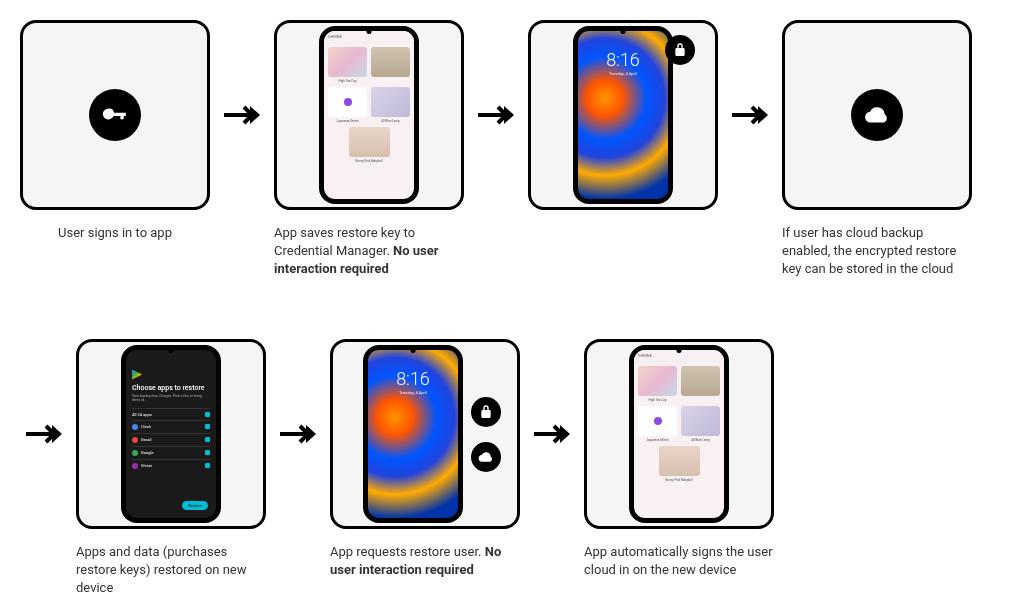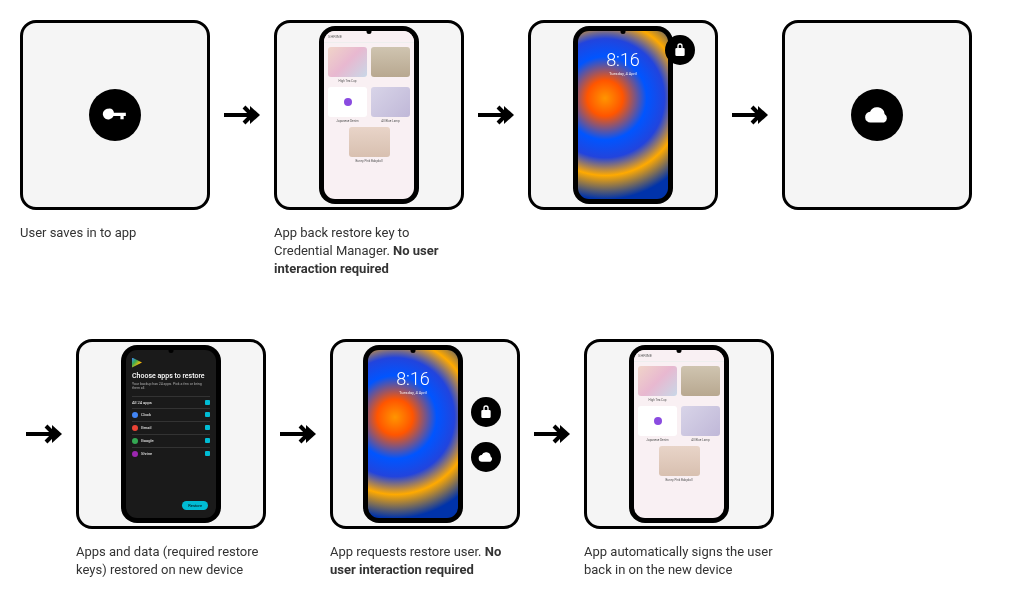--- a/index.html
+++ b/index.html
@@ -11,21 +11,21 @@
     }
     .row {
       display: flex;
       align-items: flex-start;
       gap: 8px;
       margin-bottom: 60px;
     }
     .step {
       display: flex;
       flex-direction: column;
-      align-items: flex-start;
+      align-items: center;
       width: 190px;
     }
     .panel {
       width: 190px;
       height: 190px;
       border: 3px solid #000;
       border-radius: 16px;
       background: #f5f5f5;
       display: flex;
       align-items: center;
@@ -141,21 +141,21 @@
     }
     .lock-time { font-size: 18px; font-weight: 300; margin-top: 18px; }
     .lock-date { font-size: 4px; margin-top: 1px; opacity: 0.9; }
     
     
     .dark-screen {
       width: 100%;
       height: 100%;
       background: #1a1a1a;
       color: #fff;
-      padding: 8px 6px;
+      padding: 20px 6px;
       font-size: 4px;
     }
     .play-icon {
       width: 10px; height: 10px;
       background: linear-gradient(135deg,#4285f4,#34a853,#fbbc05,#ea4335);
       clip-path: polygon(0 0, 100% 50%, 0 100%);
       margin-bottom: 4px;
     }
     .dark-title { font-size: 7px; font-weight: 500; margin-bottom: 2px; }
     .dark-sub { font-size: 3.5px; color: #aaa; margin-bottom: 6px; }
@@ -191,21 +191,21 @@
 <div class="row">
 
   <div class="step">
     <div class="panel">
       <div class="icon-circle">
         <svg viewBox="0 0 24 24" width="26" height="26">
             <path d="M7 14a4 4 0 1 1 0-8 4 4 0 0 1 0 8zm0-6a2 2 0 1 0 0 4 2 2 0 0 0 0-4zm3.65 2H22v3h-2v3h-3v-3h-6.35A5 5 0 0 1 7 16a5 5 0 1 1 3.65-6z"></path>
           </svg>
       </div>
     </div>
-    <div class="caption">User saves in to app</div>
+    <div class="caption">User signs in to app</div>
   </div>
 
   <div class="arrow">
     <svg viewBox="0 0 40 30">
         <path d="M2 15 L30 15 M30 15 L22 7 M30 15 L22 23" stroke="#000" stroke-width="4" fill="none"></path>
         <path d="M28 6 L38 15 L28 24 Z" fill="#000"></path>
       </svg>
   </div>
 
   <div class="step">
@@ -232,21 +232,21 @@
                 <div class="tile-label">All Blue Lamp</div>
               </div>
             <div class="app-tile" style="grid-column:1/3;align-items:center">
                 <div class="tile-img t5" style="width:50%"></div>
                 <div class="tile-label">Bunny Pink Babydoll</div>
               </div>
           </div>
         </div>
       </div>
     </div>
-    <div class="caption"><span>App back restore key to Credential Manager. </span><b>No user interaction required</b></div>
+    <div class="caption"><span>App saves restore key to Credential Manager. </span><b>No user interaction required</b></div>
   </div>
 
   <div class="arrow">
     <svg viewBox="0 0 40 30">
         <path d="M2 15 L30 15 M30 15 L22 7 M30 15 L22 23" stroke="#000" stroke-width="4" fill="none"></path>
         <path d="M28 6 L38 15 L28 24 Z" fill="#000"></path>
       </svg>
   </div>
 
   <div class="step">
@@ -276,20 +276,21 @@
   </div>
 
   <div class="step">
     <div class="panel">
       <div class="icon-circle">
         <svg viewBox="0 0 24 24" width="26" height="26">
             <path d="M6 19a5 5 0 0 1-.4-9.98A7 7 0 0 1 19 11.07 4.5 4.5 0 0 1 18.5 19H6z"></path>
           </svg>
       </div>
     </div>
+    <div class="caption">If user has cloud backup enabled, the encrypted restore key can be stored in the cloud</div>
   </div>
 
 </div>
 
 <div class="row">
 
 
   <div class="arrow">
     <svg viewBox="0 0 40 30">
         <path d="M2 15 L30 15 M30 15 L22 7 M30 15 L22 23" stroke="#000" stroke-width="4" fill="none"></path>
@@ -338,21 +339,21 @@
                   <div class="app-dot d5"></div>
                   <span>Shrine</span>
                 </div>
                 <div class="check"></div>
               </div>
             <div class="restore-btn">Restore</div>
           </div>
         </div>
       </div>
     </div>
-    <div class="caption">Apps and data (required restore keys) restored on new device</div>
+    <div class="caption">Apps and data (purchases restore keys) restored on new device</div>
   </div>
 
   <div class="arrow">
     <svg viewBox="0 0 40 30">
         <path d="M2 15 L30 15 M30 15 L22 7 M30 15 L22 23" stroke="#000" stroke-width="4" fill="none"></path>
         <path d="M28 6 L38 15 L28 24 Z" fill="#000"></path>
       </svg>
   </div>
 
   <div class="step">
@@ -411,16 +412,16 @@
                 <div class="tile-label">All Blue Lamp</div>
               </div>
             <div class="app-tile" style="grid-column:1/3;align-items:center">
                 <div class="tile-img t5" style="width:50%"></div>
                 <div class="tile-label">Bunny Pink Babydoll</div>
               </div>
           </div>
         </div>
       </div>
     </div>
-    <div class="caption">App automatically signs the user back in on the new device</div>
+    <div class="caption">App automatically signs the user cloud in on the new device</div>
   </div>
 
 </div>
 
 </body></html>

